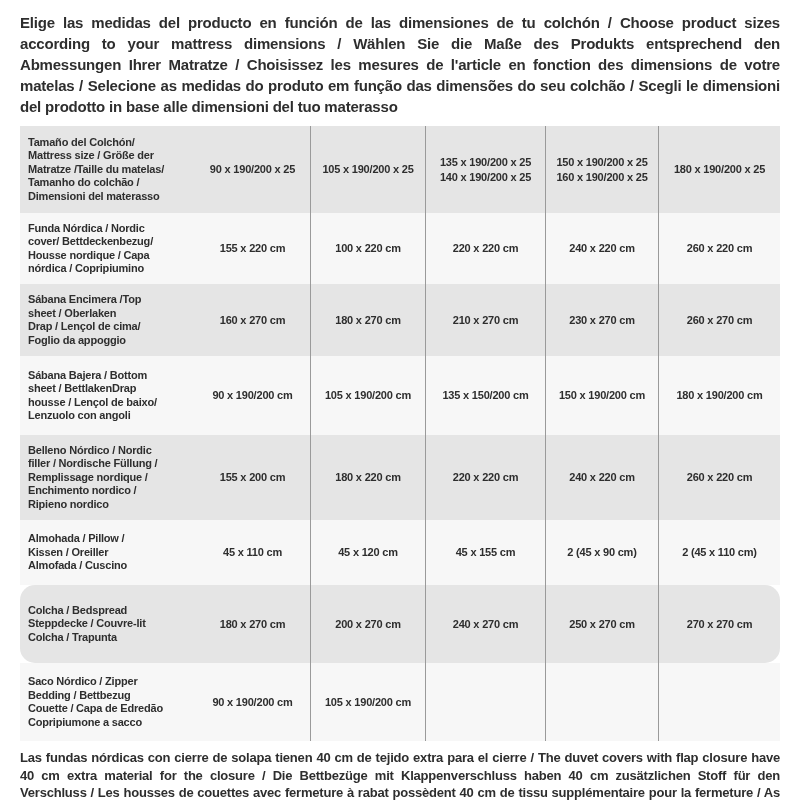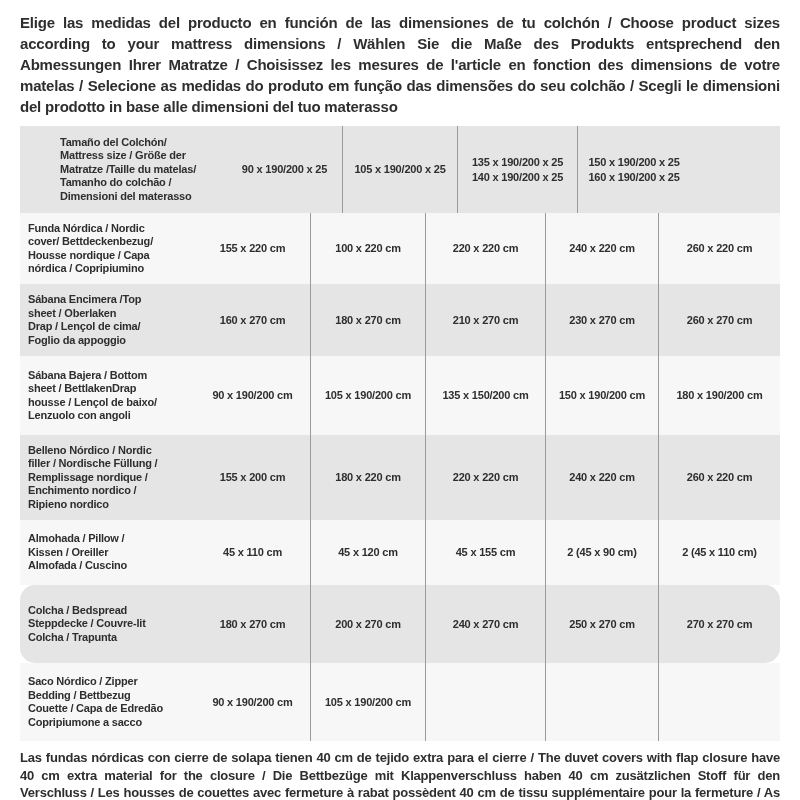--- a/index.html
+++ b/index.html
@@ -18,21 +18,21 @@
   }
   .intro{
     margin:2px 0 9px 0;
     font-size:15px;line-height:21px;
     text-align:justify;letter-spacing:-0.2px;
   }
   .size-table{width:760px;}
   .trow{display:flex;align-items:stretch;}
   .trow.dark{background:var(--row-dark);}
   .trow.light{background:var(--row-light);}
-  .trow:nth-child(1){min-height:87px;padding-left:32px;}
+  .trow:nth-child(1){min-height:87px;}
   .trow:nth-child(2){min-height:71px;}
   .trow:nth-child(3){min-height:72px;}
   .trow:nth-child(4){min-height:79px;}
   .trow:nth-child(5){min-height:85px;}
   .trow:nth-child(6){min-height:65px;}
   .trow:nth-child(7){min-height:78px;border-radius:15px;}
   .trow:nth-child(8){min-height:78px;}
   .cell{
     box-sizing:border-box;white-space:pre-line;
     display:flex;align-items:center;
@@ -72,20 +72,21 @@
 Mattress size / Größe der
 Matratze /Taille du matelas/
 Tamanho do colchão /
 Dimensioni del materasso</div>
         <div class="cell value">90 x 190/200 x 25</div>
         <div class="cell value">105 x 190/200 x 25</div>
         <div class="cell value">135 x 190/200 x 25
 140 x 190/200 x 25</div>
         <div class="cell value">150 x 190/200 x 25
 160 x 190/200 x 25</div>
+        <div class="cell value">180 x 190/200 x 25</div>
       </div>
       <div class="trow light">
         <div class="cell label">Funda Nórdica / Nordic
 cover/ Bettdeckenbezug/
 Housse nordique / Capa
 nórdica / Copripiumino</div>
         <div class="cell value">155 x 220 cm</div>
         <div class="cell value">100 x 220 cm</div>
         <div class="cell value">220 x 220 cm</div>
         <div class="cell value">240 x 220 cm</div>

